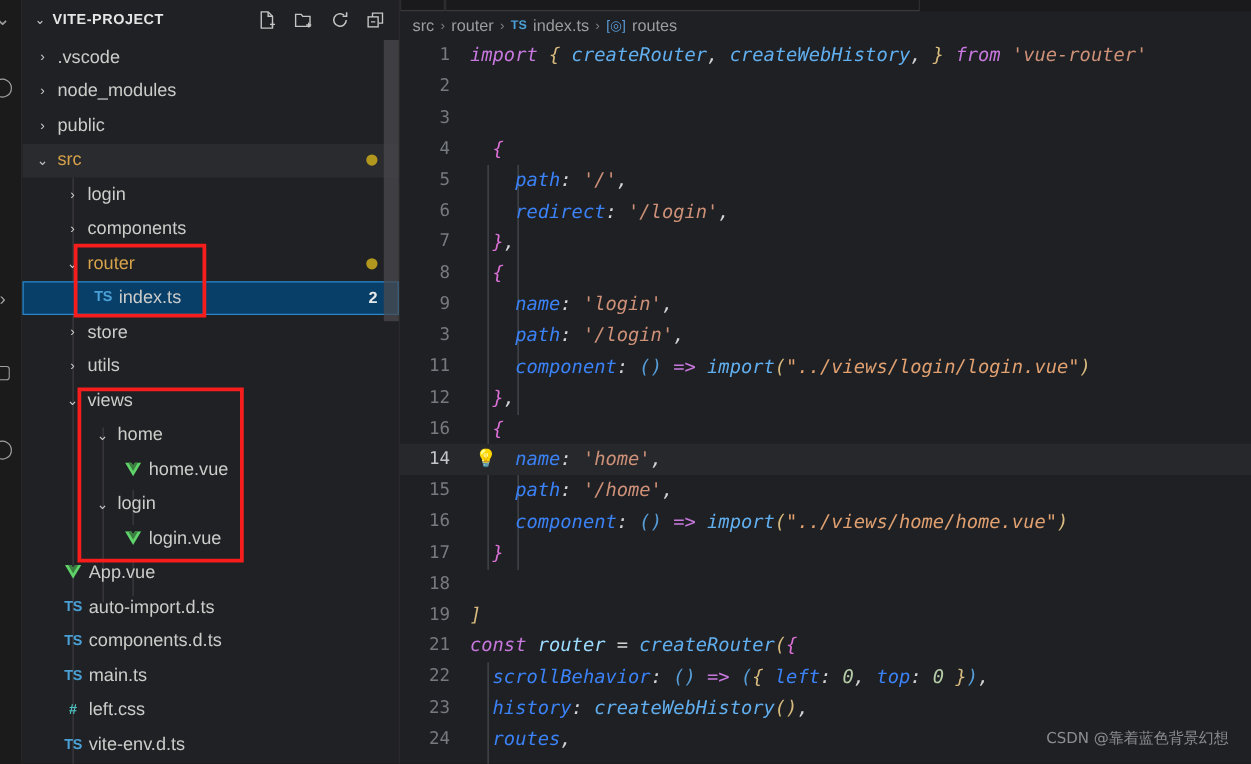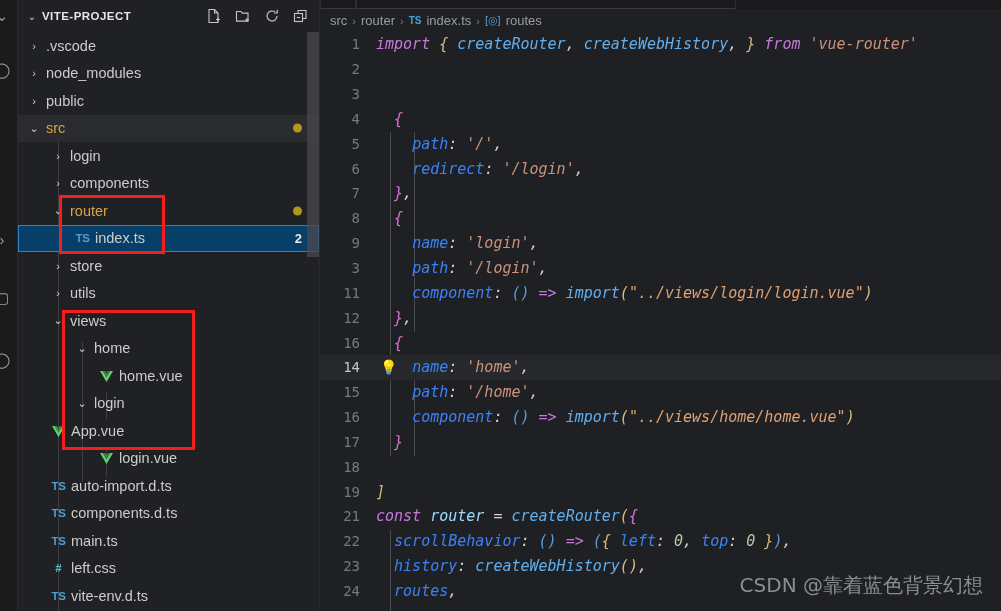--- a/index.html
+++ b/index.html
@@ -144,21 +144,21 @@
   .num  { color: #b5cea8; }
   .op   { color: #d4d4d4; }
   .pun  { color: #d4d4d4; }
   .b-y  { color: #d7ba7d; }
   .b-p  { color: #da70d6; }
   .b-b  { color: #569cd6; }
   .prop { color: #3b82f6; }
 
   .watermark {
     position: absolute; right: 18px; bottom: 12px;
-    font-size: 20px; color: #8b8d8f;
+    font-size: 12px; color: #8b8d8f;
     font-family: "DejaVu Sans", sans-serif;
     white-space: nowrap; z-index: 30;
   }
 </style>
 </head>
 <body>
 
 <div class="app">
 
   <div class="activity-strip">
@@ -268,33 +268,33 @@
           <span class="ficon"><svg class="vue-logo" width="13" height="11" viewBox="0 0 24 20">
               <path d="M14.8 0L12 4.8 9.2 0H0l12 20L24 0z" fill="#5fd36a"></path>
               <path d="M14.8 0L12 4.8 9.2 0H4.7L12 12.5 19.3 0z" fill="#3a7f3f"></path>
             </svg></span>
           <span class="fname">home.vue</span>
         </div>
         <div class="row" style="padding-left: 56px;">
           <span class="twisty">⌄</span>
           <span class="fname">login</span>
         </div>
-        <div class="row" style="padding-left: 32px;">
-          <span class="ficon"><svg class="vue-logo" width="13" height="11" viewBox="0 0 24 20">
-              <path d="M14.8 0L12 4.8 9.2 0H0l12 20L24 0z" fill="#5fd36a"></path>
-              <path d="M14.8 0L12 4.8 9.2 0H4.7L12 12.5 19.3 0z" fill="#3a7f3f"></path>
-            </svg></span>
-          <span class="fname">App.vue</span>
-        </div>
         <div class="row" style="padding-left: 80px;">
           <span class="ficon"><svg class="vue-logo" width="13" height="11" viewBox="0 0 24 20">
               <path d="M14.8 0L12 4.8 9.2 0H0l12 20L24 0z" fill="#5fd36a"></path>
               <path d="M14.8 0L12 4.8 9.2 0H4.7L12 12.5 19.3 0z" fill="#3a7f3f"></path>
             </svg></span>
           <span class="fname">login.vue</span>
+        </div>
+        <div class="row" style="padding-left: 32px;">
+          <span class="ficon"><svg class="vue-logo" width="13" height="11" viewBox="0 0 24 20">
+              <path d="M14.8 0L12 4.8 9.2 0H0l12 20L24 0z" fill="#5fd36a"></path>
+              <path d="M14.8 0L12 4.8 9.2 0H4.7L12 12.5 19.3 0z" fill="#3a7f3f"></path>
+            </svg></span>
+          <span class="fname">App.vue</span>
         </div>
         <div class="row" style="padding-left: 32px;">
           <span class="ficon icon-ts">TS</span>
           <span class="fname">auto-import.d.ts</span>
         </div>
         <div class="row" style="padding-left: 32px;">
           <span class="ficon icon-ts">TS</span>
           <span class="fname">components.d.ts</span>
         </div>
         <div class="row" style="padding-left: 32px;">

